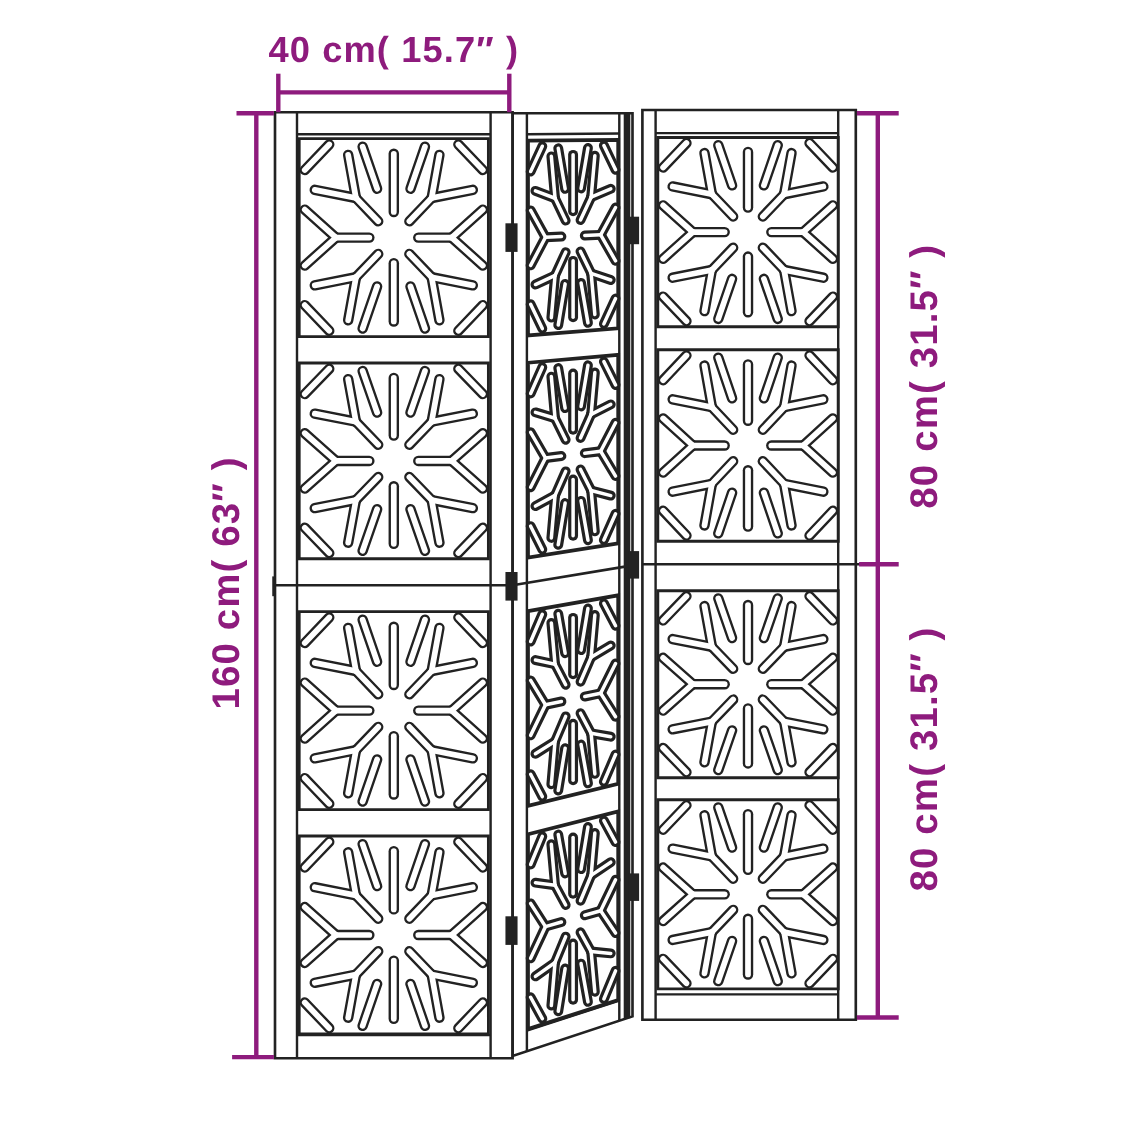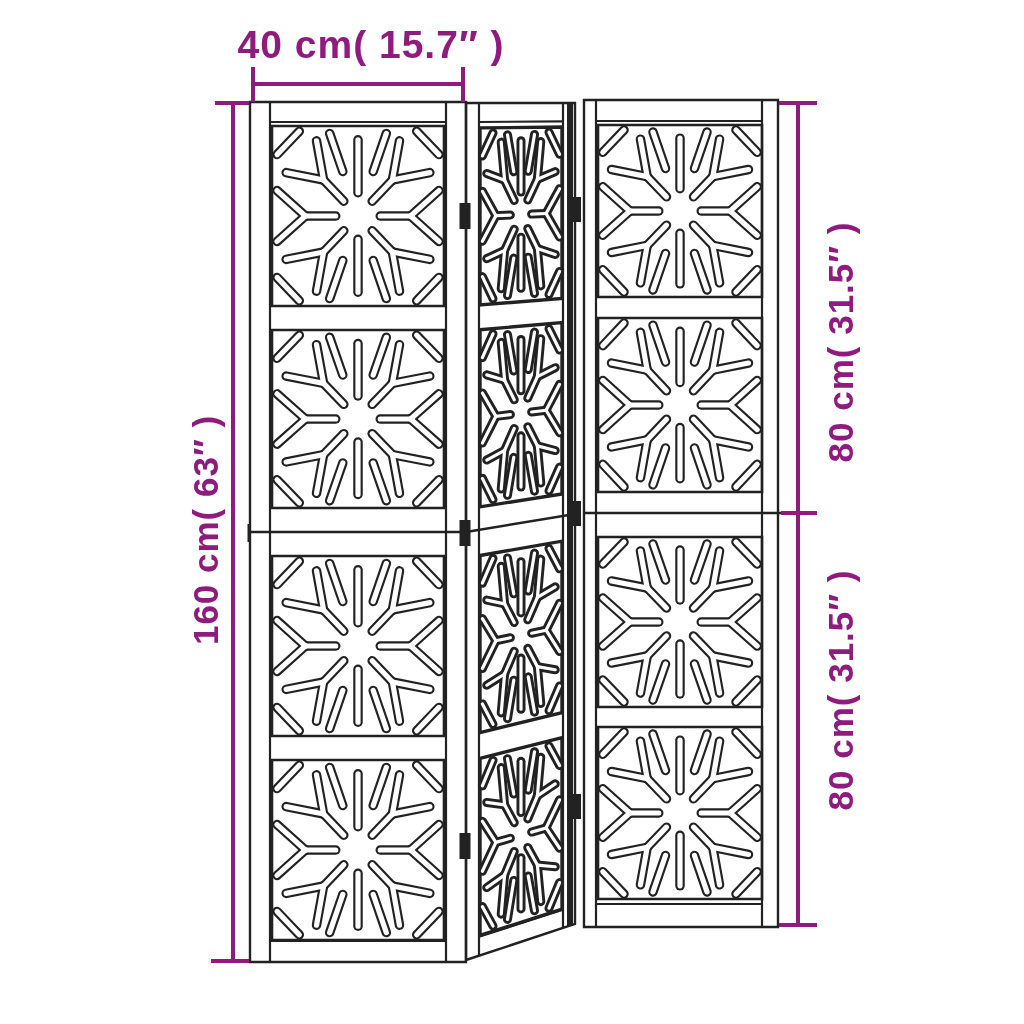--- a/index.html
+++ b/index.html
@@ -1,21 +1,21 @@
 <!DOCTYPE html>
 <html><head>
 <meta charset="utf-8">
 <style>
   html,body{margin:0;padding:0;background:#fff;}
   #canvas{position:relative;width:1024px;height:1024px;background:#fff;overflow:hidden;
           font-family:"Liberation Sans",sans-serif;}
   #diagram-svg{position:absolute;left:0;top:0;}
   .dim-label{position:absolute;font-weight:bold;color:var(--accent,#8E1B7D);
              white-space:nowrap;letter-spacing:1px;}
-  .dim-label.top-h{font-size:39px;transform:translate(-50%,-50%);margin-left:13px;}
+  .dim-label.top-h{font-size:33px;transform:translate(-50%,-50%);}
   .dim-label.side-v{font-size:35px;transform:translate(-50%,-50%) rotate(-90deg);}
 </style>
 </head>
 <body>
 
 <div id="canvas" style="--accent: #8E1B7D; background: rgb(255, 255, 255);">
   <svg id="diagram-svg" width="1024" height="1024" viewBox="0 0 1024 1024">
       <g>
         <polygon points="250,102 466,102 466,962 250,962" fill="none" stroke="#222222" stroke-width="2.4"></polygon>
         <line x1="270" y1="102" x2="270" y2="962" stroke="#222222" stroke-width="2.2" stroke-linecap="butt"></line>

